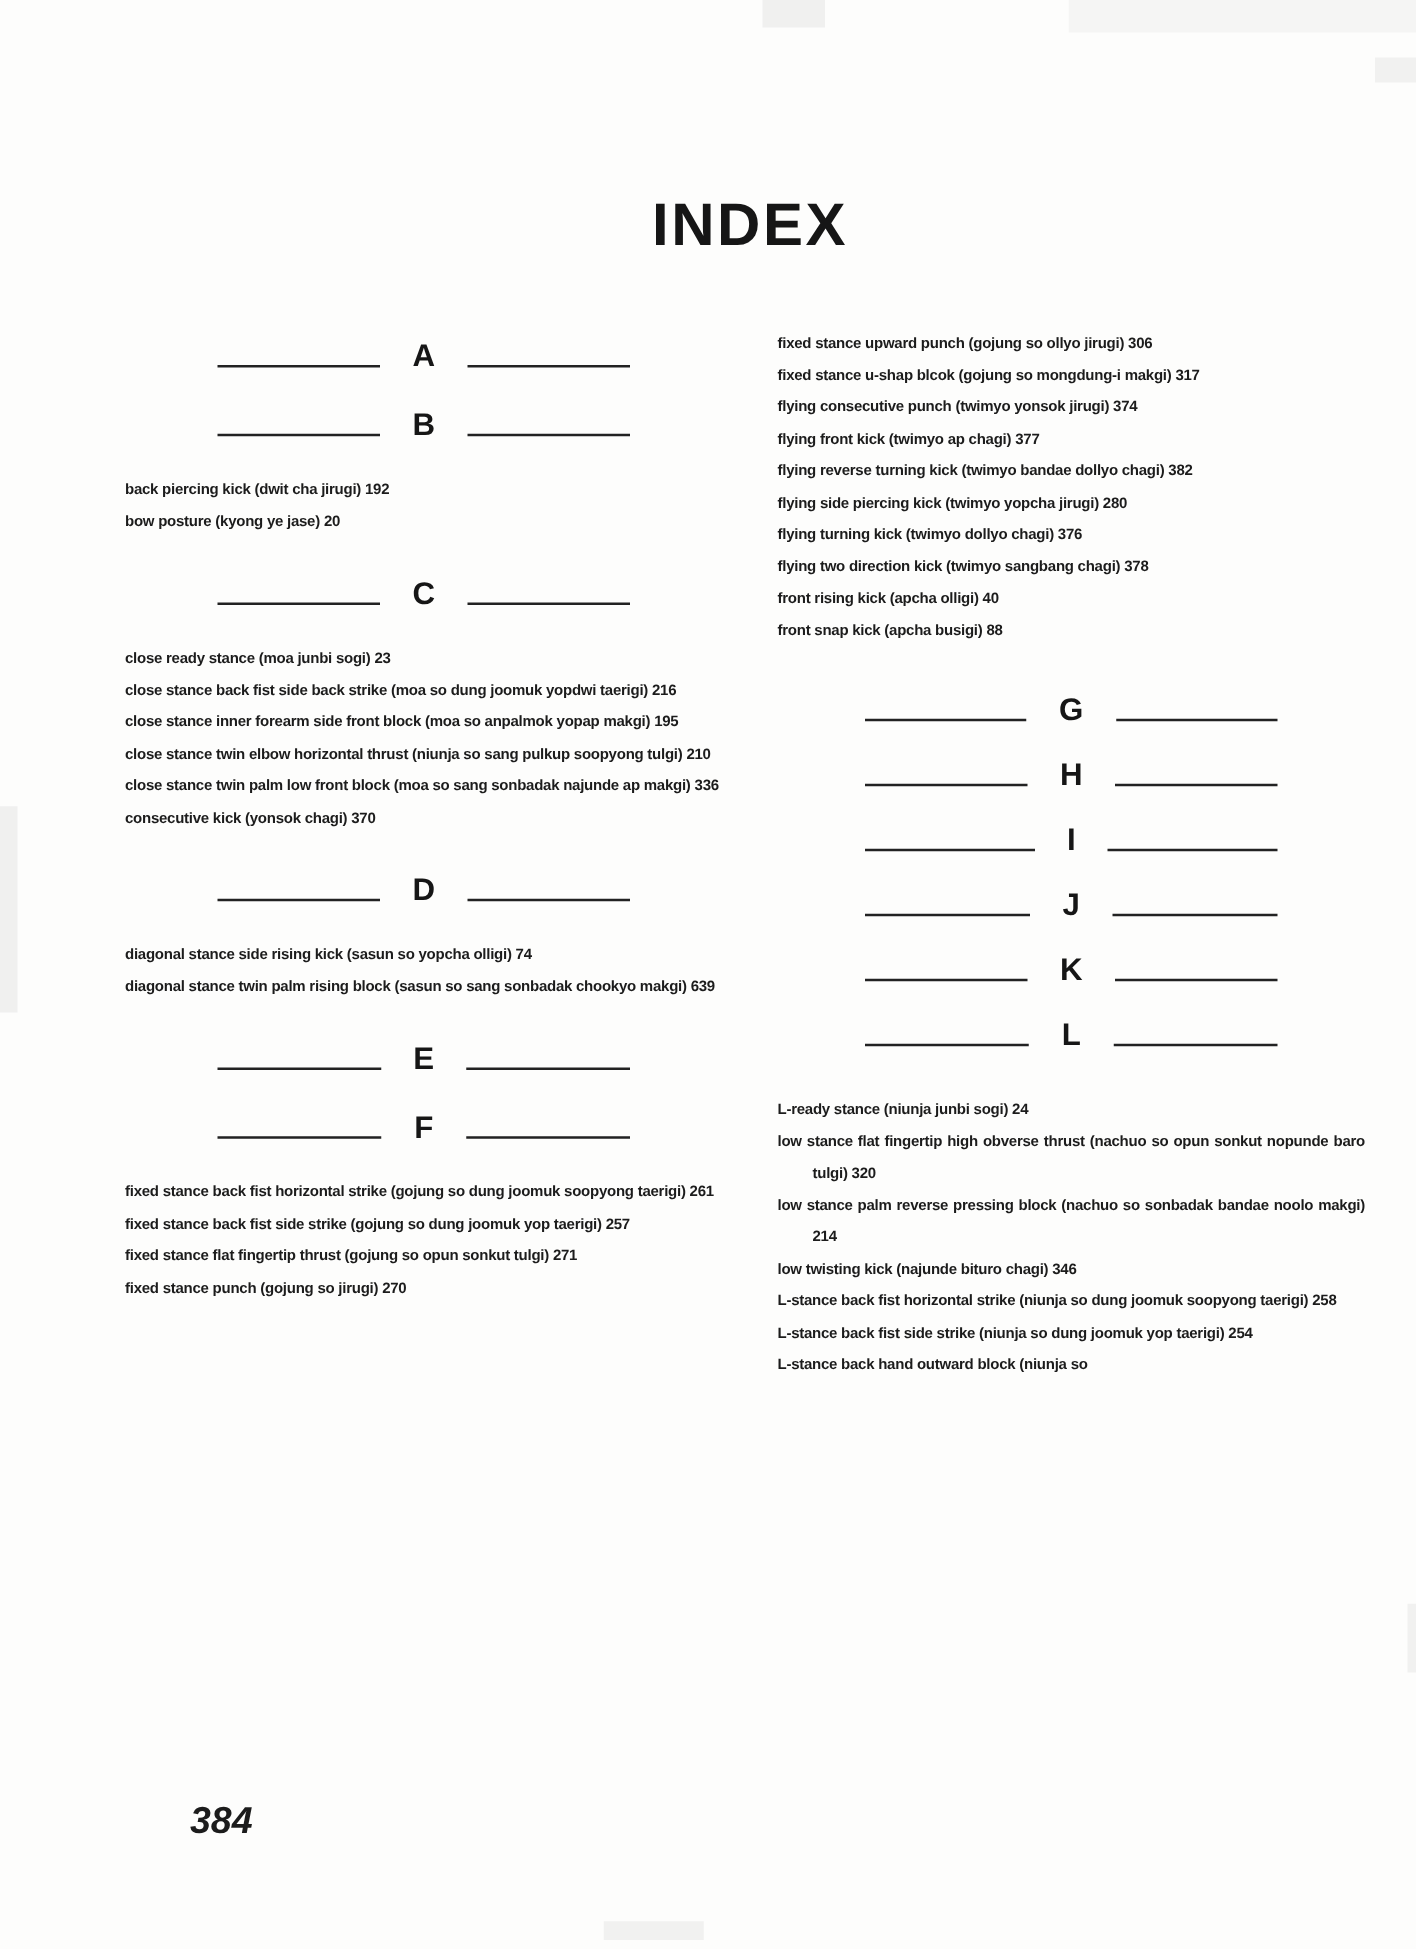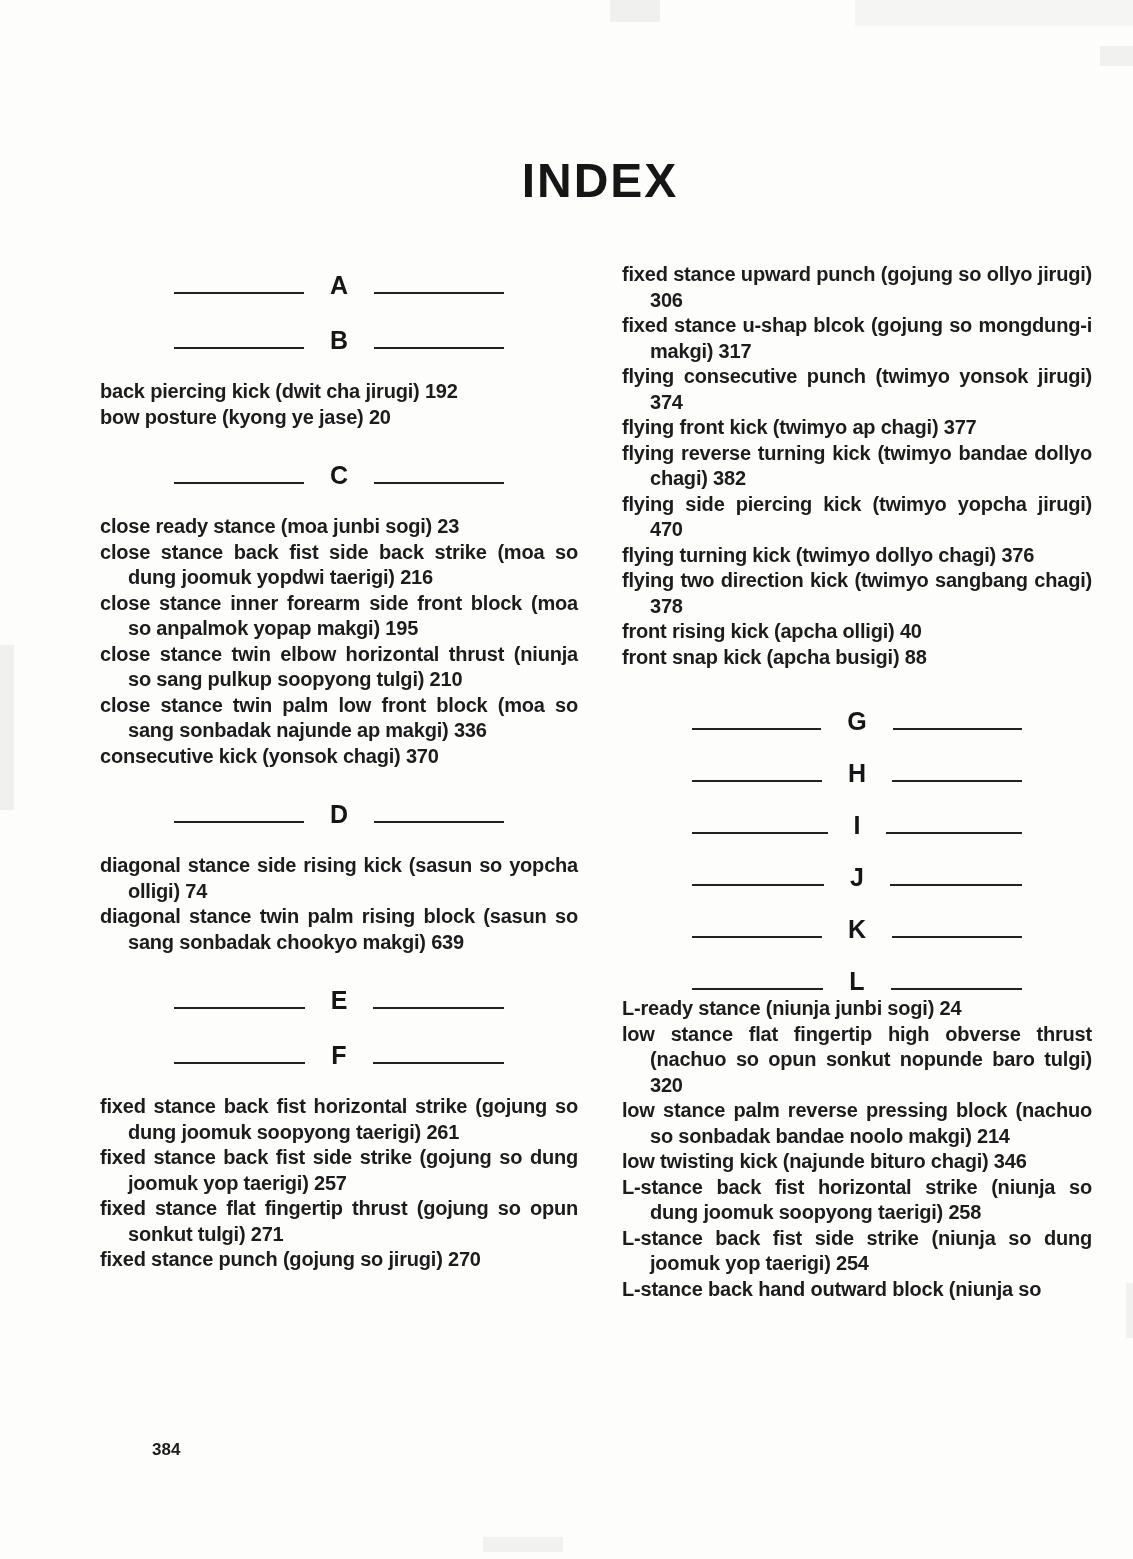--- a/index.html
+++ b/index.html
@@ -22,21 +22,21 @@
     color:#161616;
   }
   .col{position:absolute;}
   .col-left{left:100px;top:270px;width:478px;}
   .col-right{left:622px;top:262px;width:470px;}
   .entry{
     margin:0;
     padding-left:28px;
     text-indent:-28px;
     text-align:justify;
-    font-size:20px;
+    font-size:12px;
     line-height:25.5px;
     font-weight:700;
     letter-spacing:-0.2px;
     color:#1c1c1c;
   }
   .entries{margin-top:24px;}
   .sec-header{
     display:flex;
     align-items:center;
     gap:26px;
@@ -53,27 +53,28 @@
   .sec-letter{
     font-size:25px;
     font-weight:700;
     line-height:1;
     color:#161616;
   }
   .col-left .section + .section{margin-top:30px;}
   .col-left .section.empty + .section{margin-top:25px;}
   .col-right .rc-sections .section{margin-top:22px;}
   .col-right .rc-sections{margin-top:36px;}
-  .col-right .section .entries{margin-top:0;}
+  .col-right .section .entries{margin-top:32px;}
   .page-number{
     position:absolute;
     left:152px;top:1440px;
-    font-size:17px;
+    font-size:30px;
     font-weight:700;
     color:#1c1c1c;
+    font-style:italic;
   }
   
   .artifact{position:absolute;pointer-events:none;}
   .a1{left:610px;top:0;width:50px;height:22px;background:#f0f0ef;}
   .a2{left:855px;top:0;width:278px;height:26px;background:#f5f5f4;}
   .a3{left:1100px;top:46px;width:33px;height:20px;background:#f1f1f0;}
   .a4{left:0;top:645px;width:14px;height:165px;background:#f0f0ef;}
   .a5{left:1126px;top:1283px;width:7px;height:55px;background:#f1f1f0;}
   .a6{left:483px;top:1537px;width:80px;height:15px;background:#f1f1f0;}
 </style>
@@ -151,21 +152,21 @@
       </div>
     </div>
 
   <div class="col col-right">
     <div class="entries lead" style="margin-top:0;">
         <p class="entry">fixed stance upward punch (gojung so ollyo jirugi) 306</p>
         <p class="entry">fixed stance u-shap blcok (gojung so mongdung-i makgi) 317</p>
         <p class="entry">flying consecutive punch (twimyo yonsok jirugi) 374</p>
         <p class="entry">flying front kick (twimyo ap chagi) 377</p>
         <p class="entry">flying reverse turning kick (twimyo bandae dollyo chagi) 382</p>
-        <p class="entry">flying side piercing kick (twimyo yopcha jirugi) 470</p>
+        <p class="entry">flying side piercing kick (twimyo yopcha jirugi) 280</p>
         <p class="entry">flying turning kick (twimyo dollyo chagi) 376</p>
         <p class="entry">flying two direction kick (twimyo sangbang chagi) 378</p>
         <p class="entry">front rising kick (apcha olligi) 40</p>
         <p class="entry">front snap kick (apcha busigi) 88</p>
       </div>
     <div class="rc-sections">
         <div class="section empty">
           <div class="sec-header">
             <span class="sec-rule"></span>
             <span class="sec-letter">G</span>

